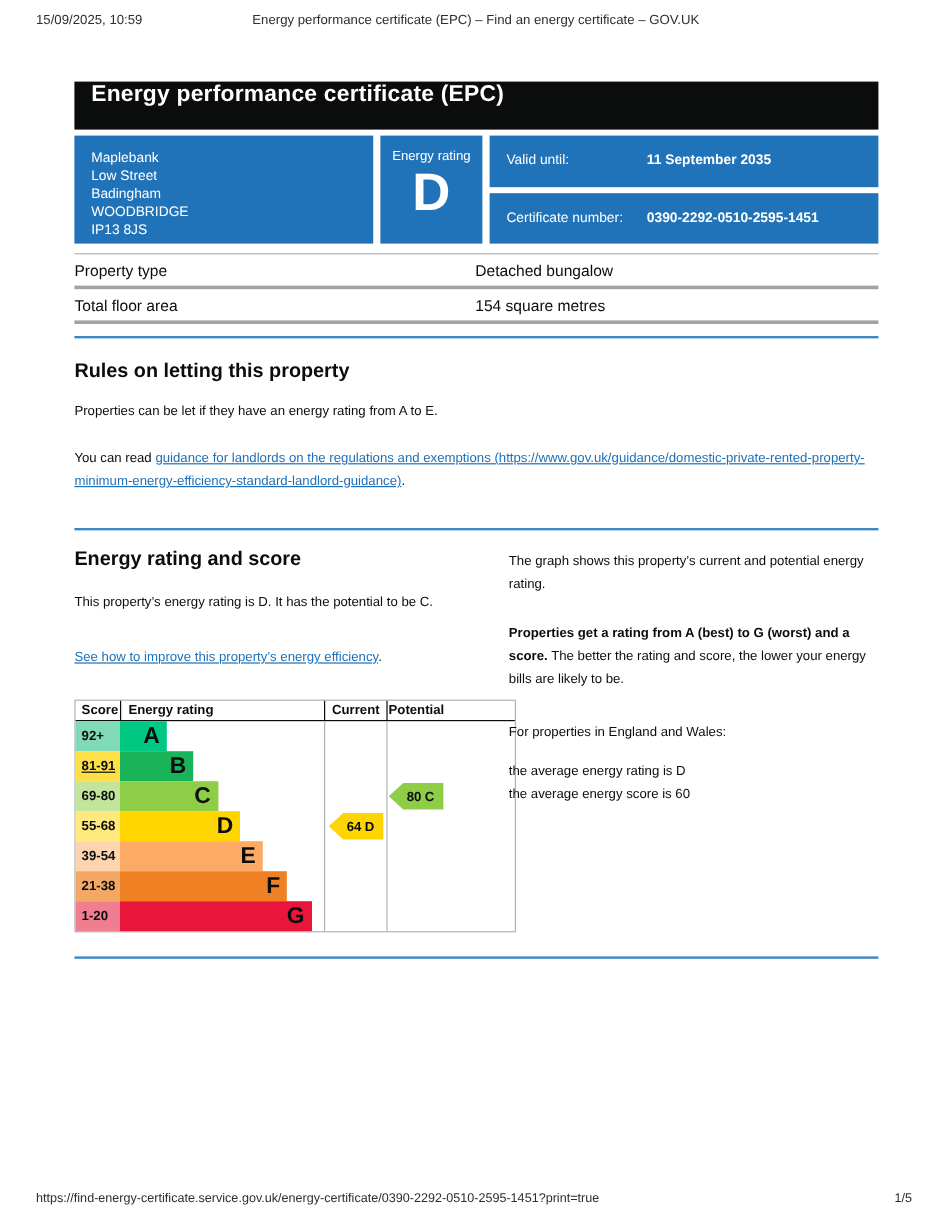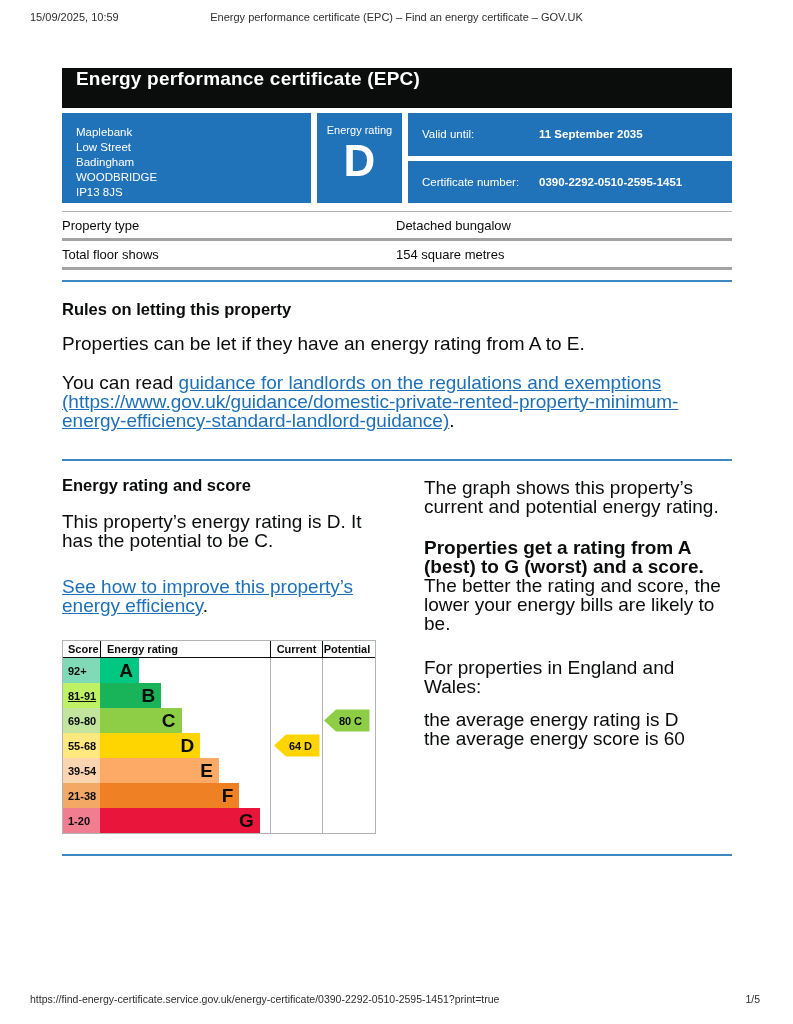--- a/index.html
+++ b/index.html
@@ -34,37 +34,37 @@
 
   .prop-table { margin-top:8px; border-top:1px solid #b1b4b6; font-size:13px; }
   .prop-row { display:flex; padding:6px 0 5px; border-bottom:3px solid #a3a3a3; }
   .prop-label { flex:0 0 334px; }
 
   .rule { border:none; height:2px; background:#3f87c1; margin:10px 0 0; }
   .rule2 { margin-top:29px; }
   .rule3 { margin-top:20px; }
 
   h2 { font-size:16.5px; font-weight:bold; margin:18px 0 0; }
-  p  { font-size:19px; line-height:19px; margin:15px 0 0; }
+  p  { font-size:11px; line-height:19px; margin:15px 0 0; }
   a  { color:#1d70b8; }
   .link-para { margin-top:20px; }
 
   .cols { display:flex; margin-top:15px; align-items:flex-start; }
   .col-left { width:330px; }
   .col-left h2 { margin-top:0; }
   .col-left .intro { margin-top:17px; }
   .col-left .improve { margin-top:27px; }
   .col-right { margin-left:32px; flex:1; }
   .col-right p:first-child { margin-top:2px; }
   .col-right .p2 { margin-top:22px; }
   .col-right .p3 { margin-top:25px; }
   .col-right .p4 { margin-top:14px; }
 
   
-  .chart { width:314px; border:1px solid #b1b4b6; margin-top:25px; font-size:11px; }
+  .chart { width:368px; border:1px solid #b1b4b6; margin-top:25px; font-size:11px; }
   .chart-header { display:flex; height:17px; border-bottom:1px solid #0b0c0c; font-weight:bold; }
   .ch-cell { height:100%; display:flex; align-items:center; }
   .ch-score { width:37px; padding-left:5px; }
   .ch-rating { width:170px; padding-left:6px; border-left:1px solid #0b0c0c; }
   .ch-current { width:52px; justify-content:center; border-left:1px solid #0b0c0c; }
   .ch-potential { width:49px; justify-content:center; border-left:1px solid #0b0c0c; }
   .band-row { display:flex; height:25px; }
   .b-score { width:37px; display:flex; align-items:center; padding-left:5px; font-weight:bold; }
   .b-bar-area { width:170px; }
   .b-bar { height:100%; display:flex; align-items:center; justify-content:flex-end;
@@ -108,21 +108,21 @@
       </div>
     </div>
   </div>
 
   <div class="prop-table">
     <div class="prop-row">
       <span class="prop-label">Property type</span>
       <span class="prop-value">Detached bungalow</span>
     </div>
     <div class="prop-row">
-      <span class="prop-label">Total floor shows</span>
+      <span class="prop-label">Total floor area</span>
       <span class="prop-value">154 square metres</span>
     </div>
   </div>
 
   <hr class="rule">
 
   <h2>Rules on letting this property</h2>
   <p>Properties can be let if they have an energy rating from A to E.</p>
   <p class="link-para"><span>You can read </span><a href="#">guidance for landlords on the regulations and exemptions (https://www.gov.uk/guidance/domestic-private-rented-property-minimum-energy-efficiency-standard-landlord-guidance)</a><span>.</span></p>
 
@@ -143,21 +143,21 @@
           </div>
           <div class="band-row">
             <div class="b-score" style="background: rgb(128, 217, 183);">92+</div>
             <div class="b-bar-area">
               <div class="b-bar" style="background: rgb(0, 199, 129); width: 23%;">A</div>
             </div>
             <div class="b-current"></div>
             <div class="b-potential"></div>
           </div>
           <div class="band-row">
-            <div class="b-score" style="background: #bef264; text-decoration: underline;">81-91</div>
+            <div class="b-score" style="background: #fde047; text-decoration: underline;">81-91</div>
             <div class="b-bar-area">
               <div class="b-bar" style="background: rgb(25, 180, 89); width: 36%;">B</div>
             </div>
             <div class="b-current"></div>
             <div class="b-potential"></div>
           </div>
           <div class="band-row">
             <div class="b-score" style="background: rgb(194, 228, 156);">69-80</div>
             <div class="b-bar-area">
               <div class="b-bar" style="background: rgb(141, 206, 70); width: 48%;">C</div>

